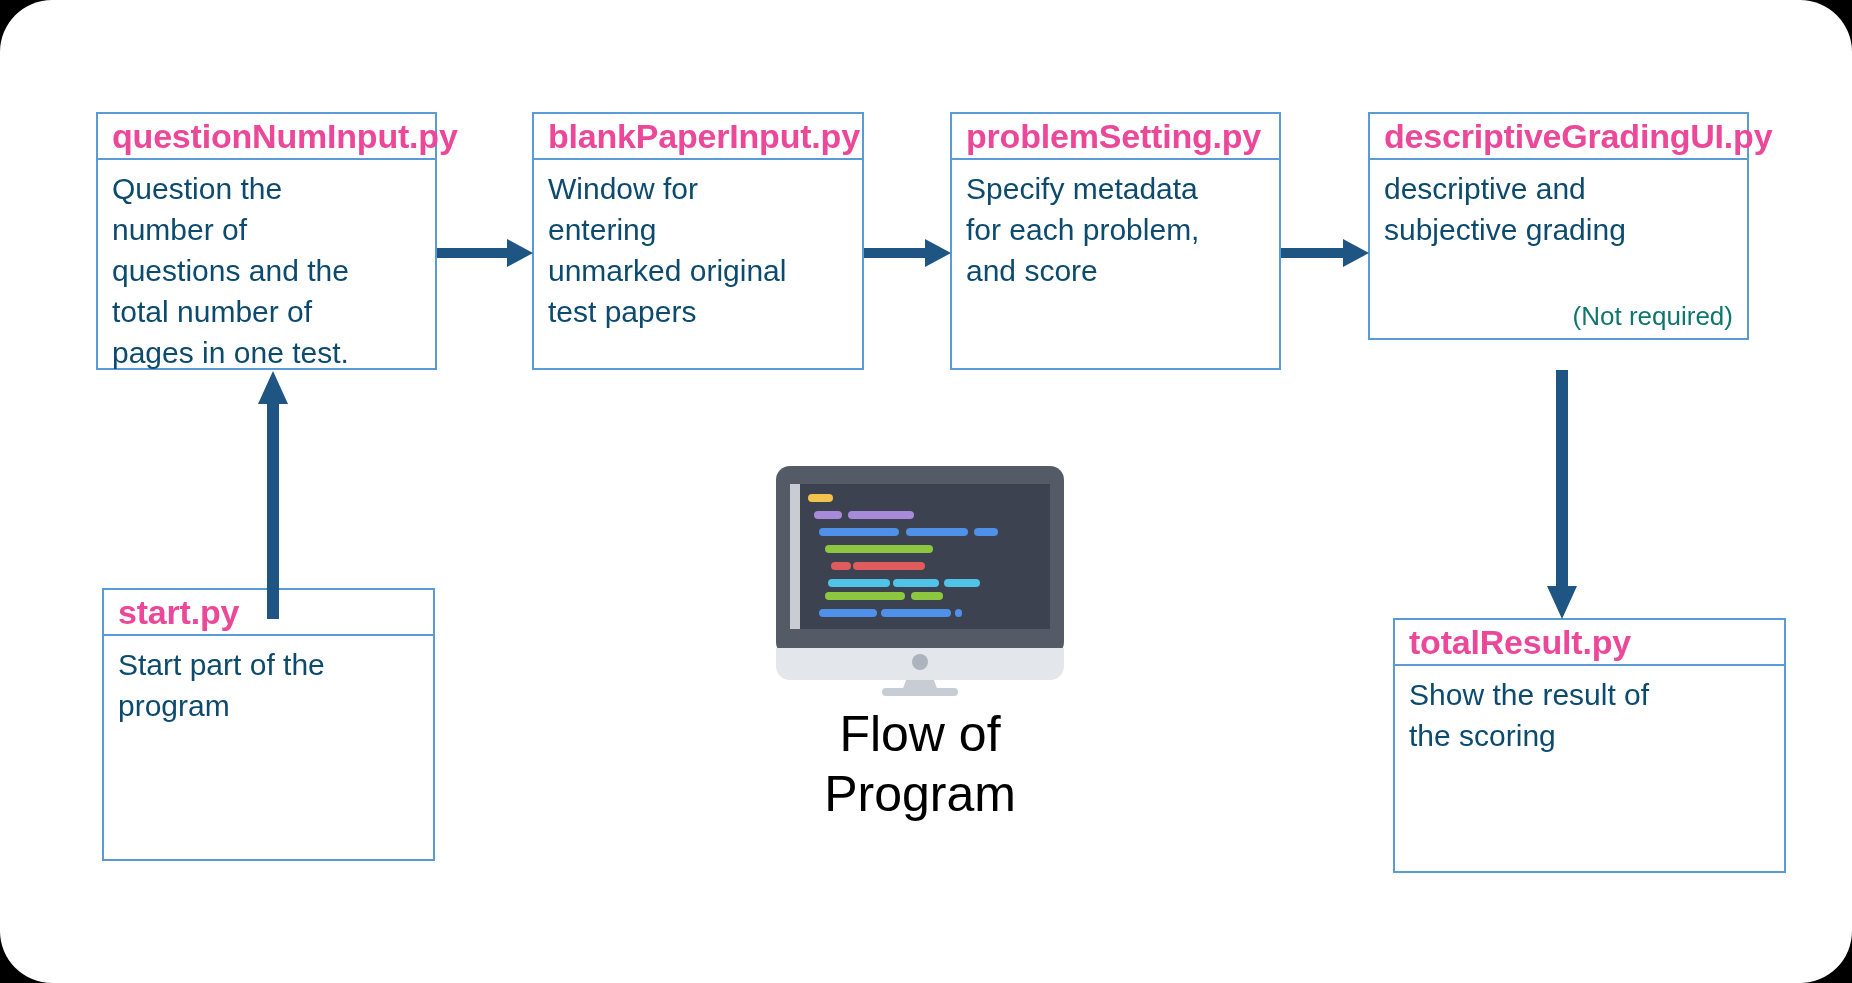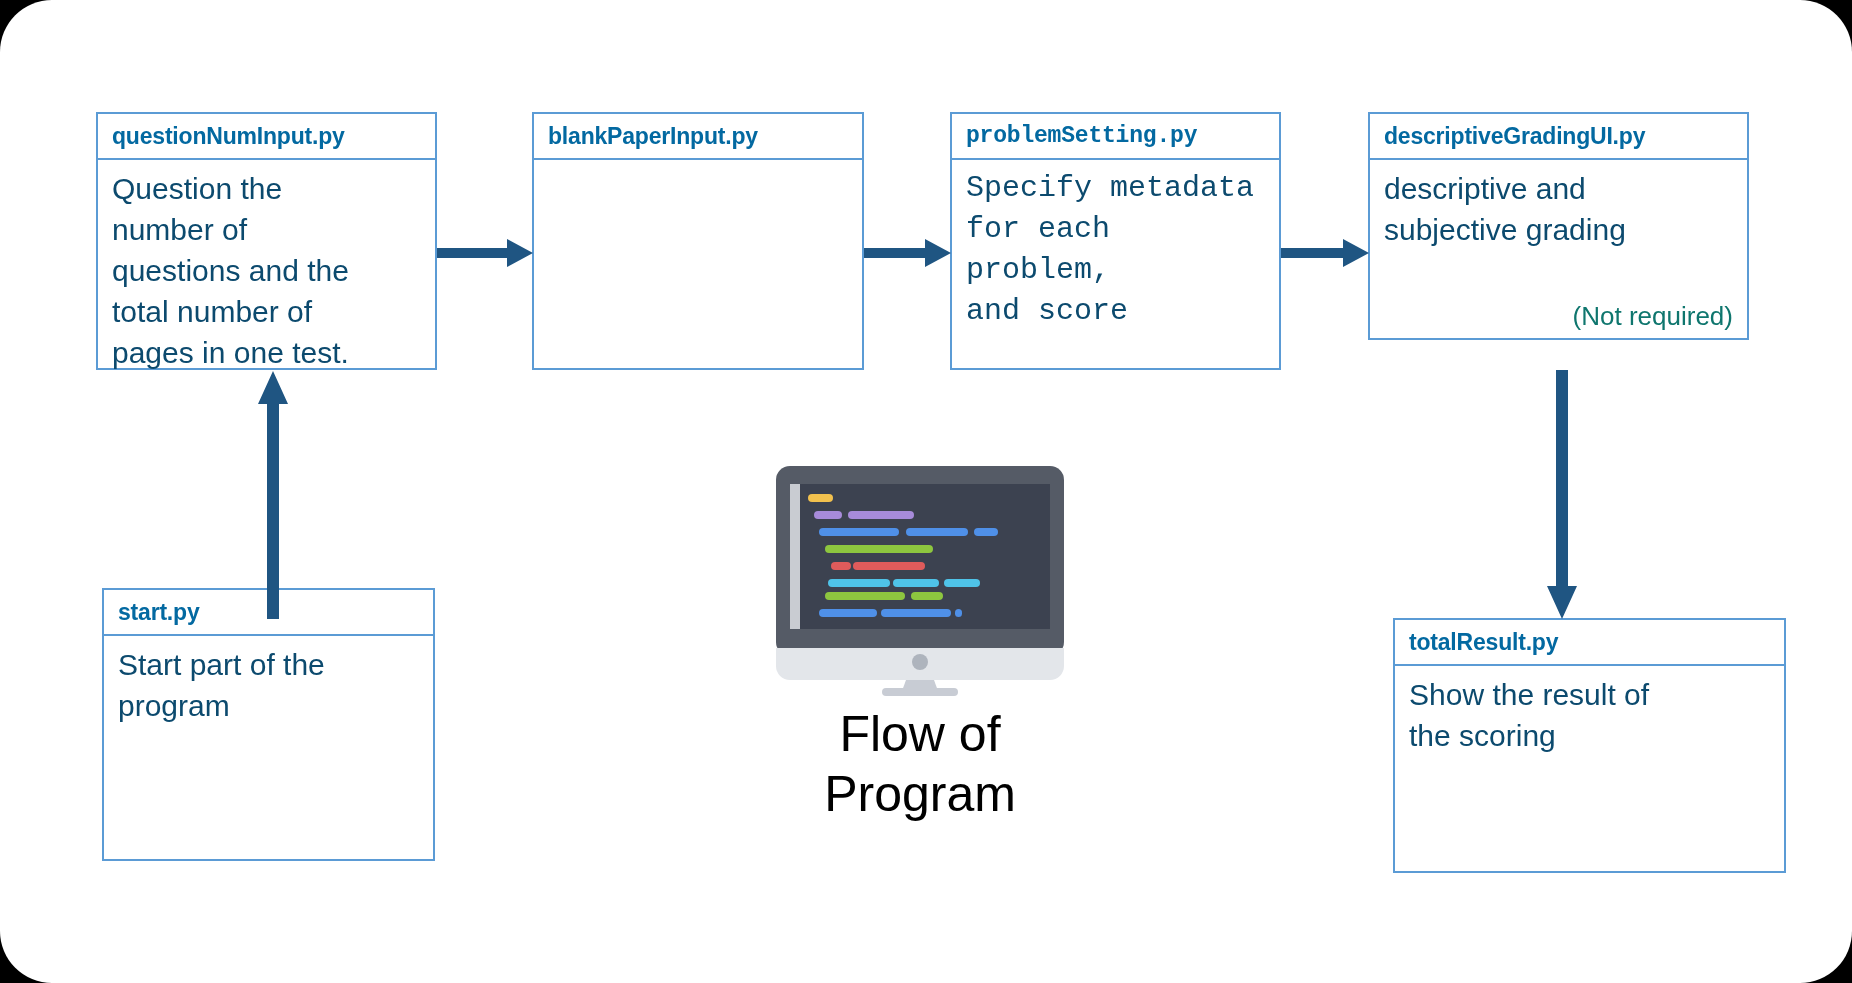--- a/index.html
+++ b/index.html
@@ -31,23 +31,23 @@
   }
   .flow-box .box-header {
     box-sizing: border-box;
     height: 46px;
     border-bottom: 2px solid #5b9bd5;
     display: flex;
     align-items: center;
     padding-left: 14px;
   }
   .flow-box .box-title {
-    color: #0369a1;
+    color: #ec4899;
     font-weight: bold;
-    font-size: 23px;
+    font-size: 34px;
     letter-spacing: -0.2px;
     white-space: nowrap;
   }
   .flow-box .box-body {
     box-sizing: border-box;
     position: relative;
     height: calc(100% - 46px);
     padding: 8px 12px 8px 14px;
   }
   .flow-box .box-desc {
@@ -61,21 +61,21 @@
     right: 14px;
     bottom: 6px;
     color: #0f766e;
     font-size: 26px;
     white-space: nowrap;
   }
 
   
   #box-question  { left: 96px;  top: 112px; width: 341px; height: 258px; }
   #box-blank     { left: 532px; top: 112px; width: 332px; height: 258px; }
-  #box-problem   { left: 950px; top: 112px; width: 331px; height: 258px; font-family: Liberation Mono, monospace; }
+  #box-problem   { left: 950px; top: 112px; width: 331px; height: 258px; }
   #box-descgrad  { left: 1368px;top: 112px; width: 381px; height: 228px; }
   #box-start     { left: 102px; top: 588px; width: 333px; height: 273px; }
   #box-total     { left: 1393px;top: 618px; width: 393px; height: 255px; }
 
   
   .arrow { position: absolute; }
   .arrow svg { display: block; }
 
   #arrow-q-to-b   { left: 437px;  top: 236px; }
   #arrow-b-to-p   { left: 864px;  top: 236px; }
@@ -114,20 +114,26 @@
 number of
 questions and the
 total number of
 pages in one test.</div>
     </div>
   </div>
 
   <div class="flow-box" id="box-blank">
     <div class="box-header">
       <span class="box-title">blankPaperInput.py</span>
+    </div>
+    <div class="box-body">
+      <div class="box-desc">Window for
+entering
+unmarked original
+test papers</div>
     </div>
   </div>
 
   <div class="flow-box" id="box-problem">
     <div class="box-header">
       <span class="box-title">problemSetting.py</span>
     </div>
     <div class="box-body">
       <div class="box-desc">Specify metadata
 for each problem,

